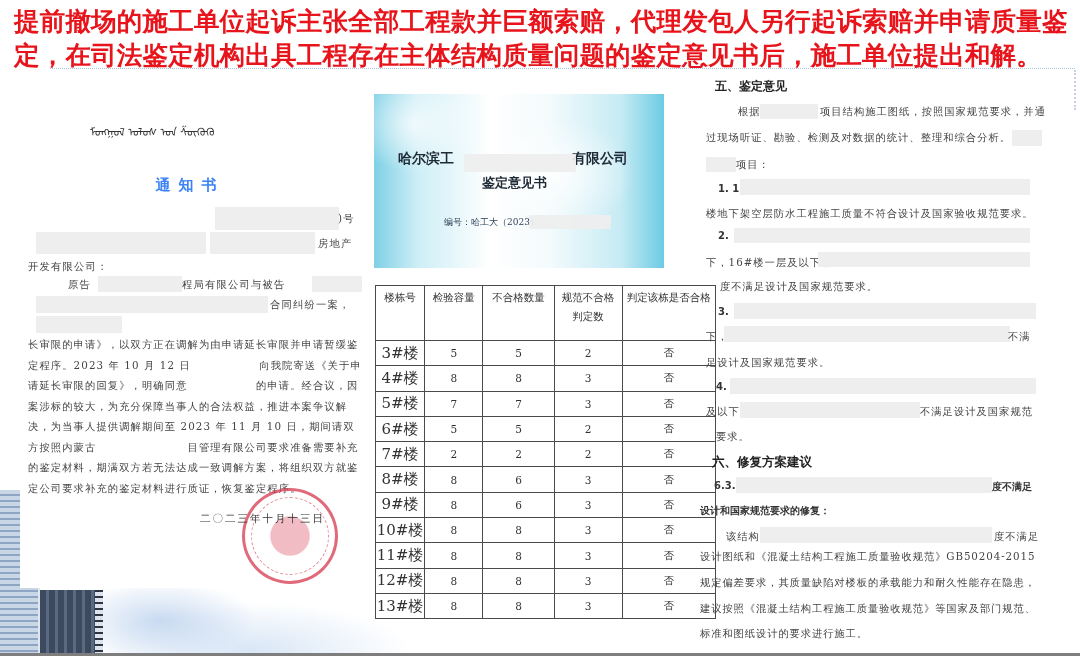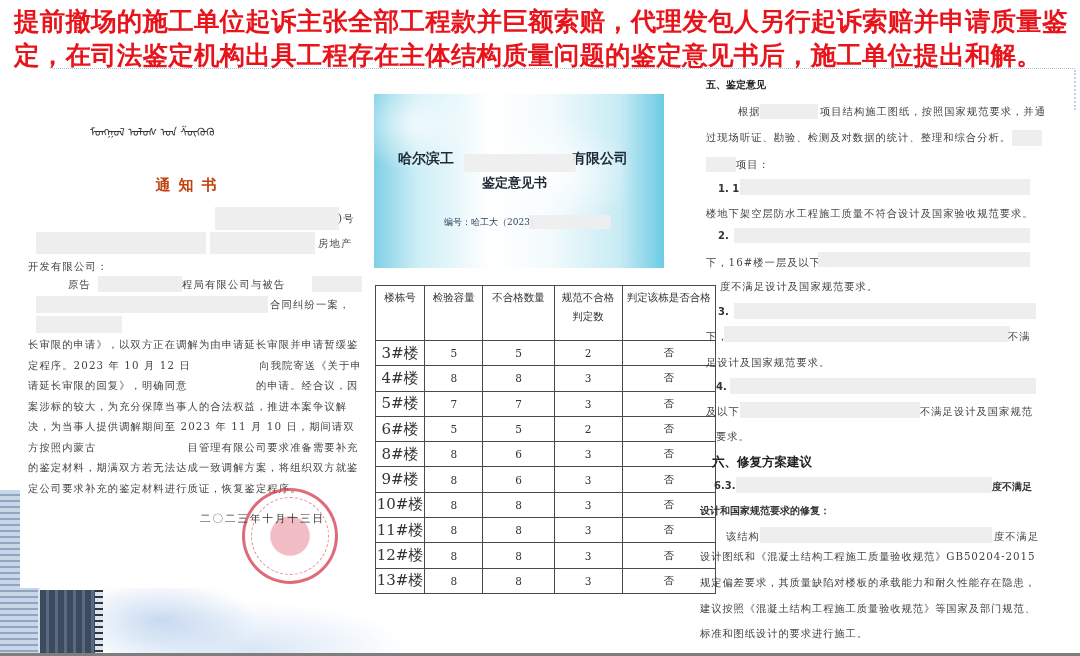--- a/index.html
+++ b/index.html
@@ -37,21 +37,21 @@
     background: repeating-linear-gradient(0deg, #dce3ec 0 4px, #2c3542 4px 6px);
   }
   .bottom-bar { position: absolute; left: 0; bottom: 0; width: 1080px; height: 3px; background: #7e7e7e; }
 
   
   .doc-notice {
     position: absolute; left: 20px; top: 110px; width: 345px; height: 478px;
     background: #fff;
   }
   .mongol { position: absolute; left: 70px; top: 10px; font-size: 11px; letter-spacing: 6px; color: #333; font-family: "DejaVu Sans", sans-serif; }
-  .notice-title { position: absolute; left: 0; width: 340px; top: 66px; text-align: center; font-size: 15px; font-weight: bold; letter-spacing: 8px; color: #c2410c; }
+  .notice-title { position: absolute; left: 0; width: 340px; top: 66px; text-align: center; font-size: 15px; font-weight: bold; letter-spacing: 8px; color: #3b82f6; }
   .n-line { position: absolute; font-size: 10.3px; color: #444; white-space: nowrap; letter-spacing: 1.2px; }
   .redact { position: absolute; background: #eeeeee; }
   .notice-body { position: absolute; left: 26px; top: 172px; width: 316px; font-size: 10.3px; line-height: 20.5px; color: #444; letter-spacing: 1.1px; }
   .seal {
     position: absolute; left: 222px; top: 378px; width: 96px; height: 96px; border-radius: 50%;
     border: 3px solid rgba(214,56,78,0.75);
     background: radial-gradient(circle, rgba(220,80,100,0.38) 0 30%, rgba(255,255,255,0) 32%);
   }
   .seal::before { content: ""; position: absolute; inset: 6px; border-radius: 50%; border: 1px dashed rgba(214,56,78,0.6); }
   .notice-date { position: absolute; left: 180px; top: 402px; font-size: 10.5px; color: #333; letter-spacing: 2px; }
@@ -174,20 +174,27 @@
         <td>否</td>
       </tr>
       <tr>
         <td>6#楼</td>
         <td>5</td>
         <td>5</td>
         <td>2</td>
         <td>否</td>
       </tr>
       <tr>
+        <td>7#楼</td>
+        <td>2</td>
+        <td>2</td>
+        <td>2</td>
+        <td>否</td>
+      </tr>
+      <tr>
         <td>8#楼</td>
         <td>8</td>
         <td>6</td>
         <td>3</td>
         <td>否</td>
       </tr>
       <tr>
         <td>9#楼</td>
         <td>8</td>
         <td>6</td>
@@ -219,21 +226,21 @@
         <td>13#楼</td>
         <td>8</td>
         <td>8</td>
         <td>3</td>
         <td>否</td>
       </tr>
     </tbody>
 </table>
 
 <div class="opinion">
-  <div class="op-h" style="left:6px;top:0;font-size:10px;">五、鉴定意见</div>
+  <div class="op-h" style="left:15px;top:0;font-size:12px;">五、鉴定意见</div>
 
   <div class="op-l" style="left:38px;top:27px;">根据</div>
   <div class="redact" style="left:60px;top:26px;width:58px;height:15px;"></div>
   <div class="op-l" style="left:120px;top:27px;">项目结构施工图纸，按照国家规范要求，并通</div>
 
   <div class="op-l" style="left:6px;top:53px;">过现场听证、勘验、检测及对数据的统计、整理和综合分析。</div>
   <div class="redact" style="left:312px;top:52px;width:30px;height:16px;"></div>
 
   <div class="redact" style="left:6px;top:79px;width:30px;height:15px;"></div>
   <div class="op-l" style="left:36px;top:80px;">项目：</div>

